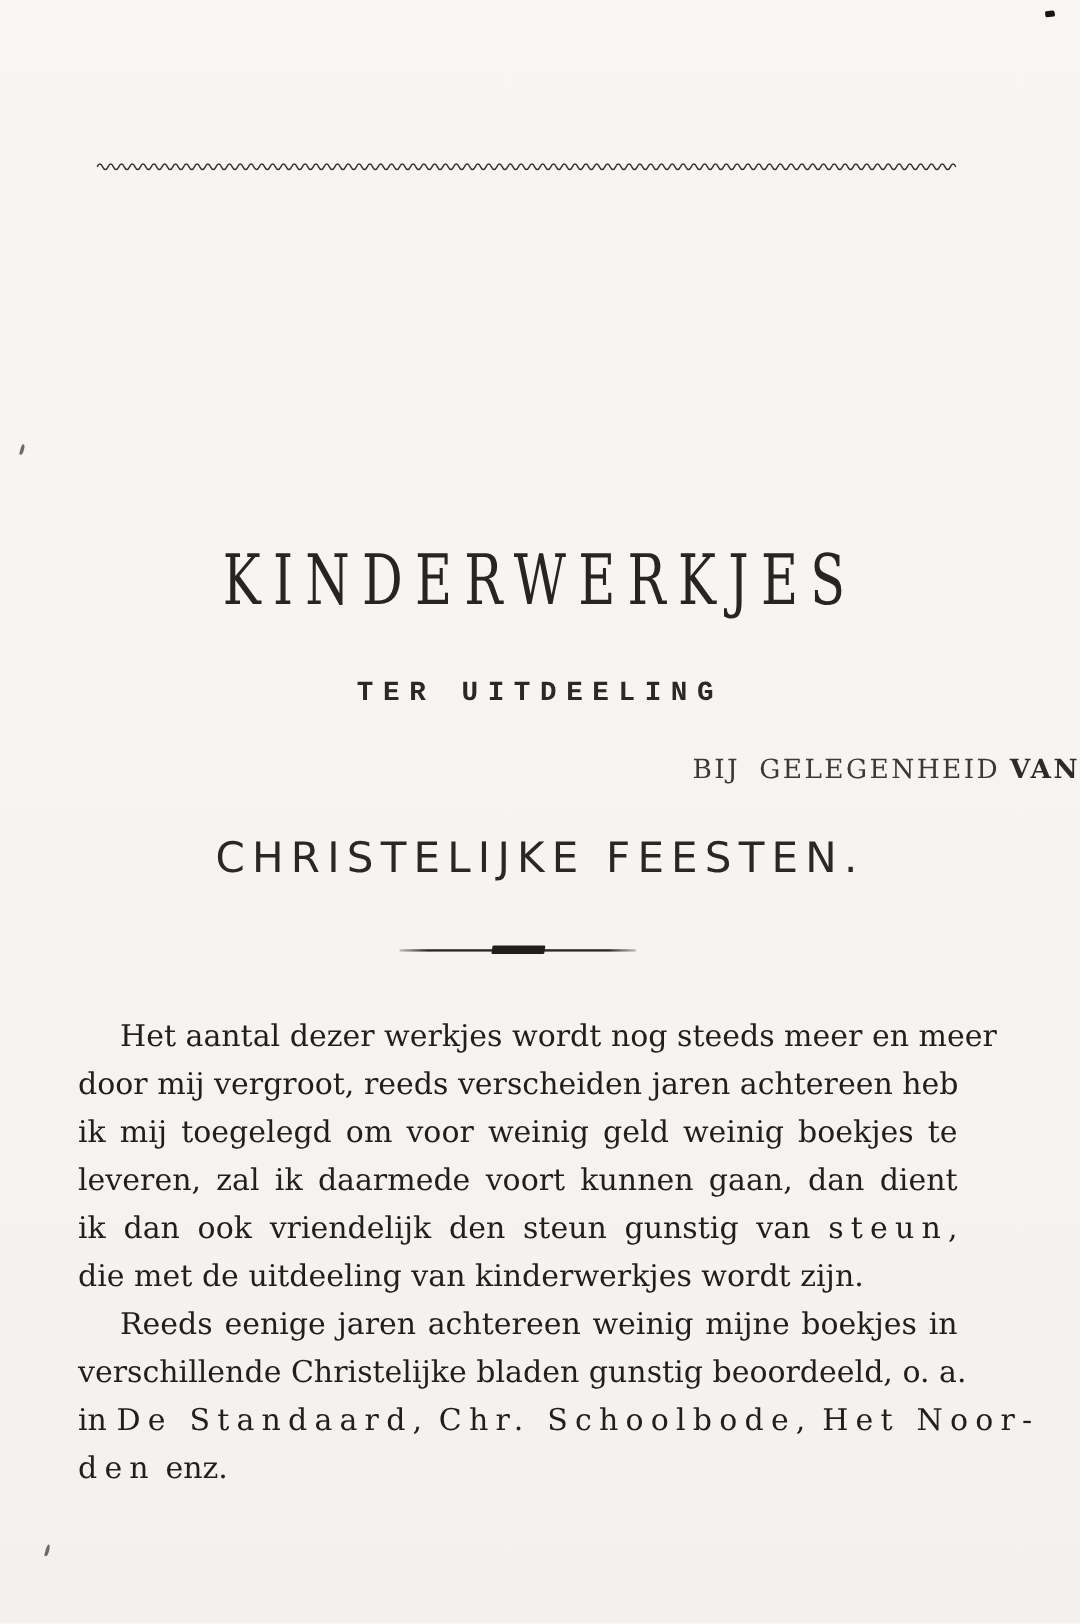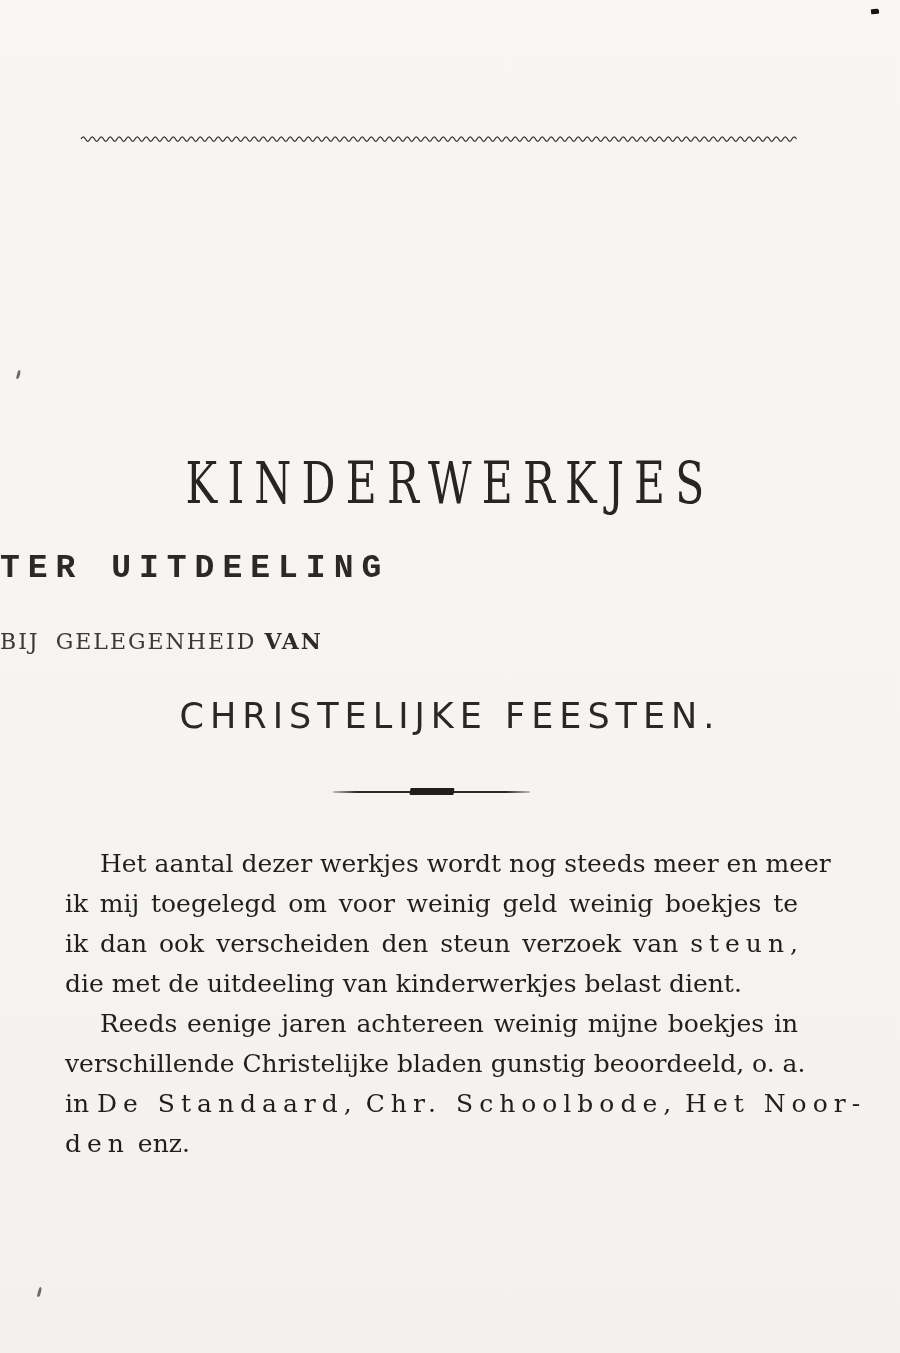--- a/index.html
+++ b/index.html
@@ -17,26 +17,26 @@
   .wavy path{stroke:#35332f;stroke-width:1.25;fill:none;}
   .title{
     position:absolute;top:452px;left:0;width:100%;
     margin:0;text-align:center;
     font-family:"DejaVu Serif", serif;font-weight:normal;
     font-size:58px;line-height:1.1;letter-spacing:14px;
     transform:scaleX(0.73);transform-origin:50% 50%;
     color:#262522;
   }
   .sub1{
-    position:absolute;top:551px;left:0;width:100%;text-align:left;
+    position:absolute;top:565px;left:0;width:100%;text-align:center;
     font-family:"Liberation Mono", monospace;font-weight:bold;
-    font-size:33px;line-height:1.1;letter-spacing:8px;color:#2a2926;
+    font-size:23px;line-height:1.1;letter-spacing:8px;color:#2a2926;
   }
   .sub2{
-    position:absolute;top:629px;left:0;width:100%;text-align:left;
+    position:absolute;top:629px;left:0;width:100%;text-align:right;
     font-family:"DejaVu Serif", serif;
     font-size:22px;line-height:1.1;letter-spacing:2px;word-spacing:7px;color:#3a3935;
   }
   .sub2 .van{font-weight:bold;margin-left:8px;color:#2c2b28;}
   .sub3{
     position:absolute;top:697px;left:0;width:100%;text-align:center;
     font-family:"DejaVu Sans", sans-serif;
     font-size:35px;line-height:1.1;letter-spacing:6px;color:#292825;
   }
   .divider{position:absolute;top:788px;left:333px;width:197px;height:8px;}
@@ -83,23 +83,25 @@
 
   <div class="sub3">CHRISTELIJKE FEESTEN.</div>
 
   <div class="divider">
     <span class="thin"></span>
     <span class="thick"></span>
   </div>
 
   <div class="bodytext">
       <div class="line indent just"><span>Het aantal dezer werkjes wordt nog steeds meer en meer</span></div>
+      <div class="line just"><span>door mij vergroot, reeds verscheiden jaren achtereen heb</span></div>
       <div class="line just"><span>ik mij toegelegd om voor weinig geld weinig boekjes te</span></div>
-      <div class="line just"><span>ik dan ook verscheiden den steun verzoek van </span><span class="spaced">steun</span><span>,</span></div>
-      <div class="line"><span>die met de uitdeeling van kinderwerkjes belast dient.</span></div>
+      <div class="line just"><span>leveren, zal ik daarmede voort kunnen gaan, dan dient</span></div>
+      <div class="line just"><span>ik dan ook vriendelijk den steun gunstig van </span><span class="spaced">steun</span><span>,</span></div>
+      <div class="line"><span>die met de uitdeeling van kinderwerkjes wordt zijn.</span></div>
       <div class="line indent just"><span>Reeds eenige jaren achtereen weinig mijne boekjes in</span></div>
       <div class="line just"><span>verschillende Christelijke bladen gunstig beoordeeld, o. a.</span></div>
       <div class="line just"><span>in </span><span class="spaced">De Standaard,</span><span> </span><span class="spaced">Chr. Schoolbode,</span><span> </span><span class="spaced">Het Noor-</span></div>
       <div class="line"><span class="spaced">den</span><span> enz.</span></div>
     </div>
 
   <div class="speck speck-tr"></div>
   <div class="mark mark-left"></div>
   <div class="mark mark-bl"></div>
 

